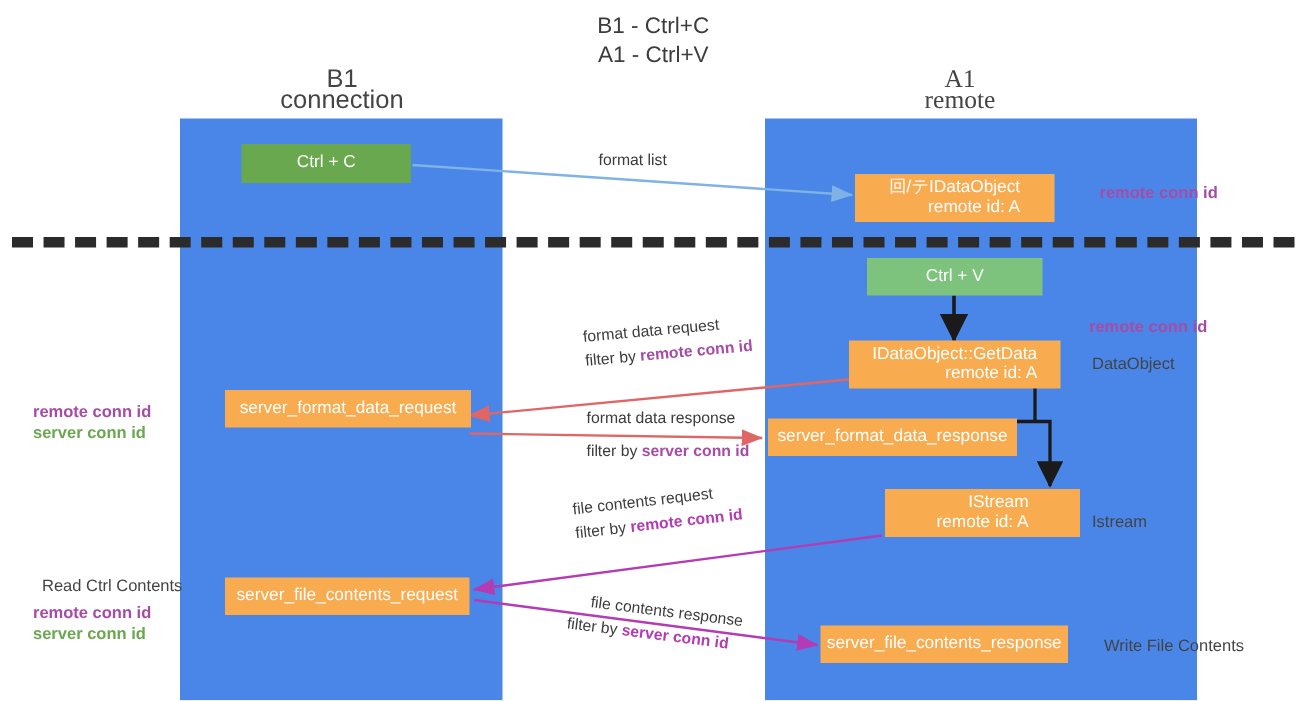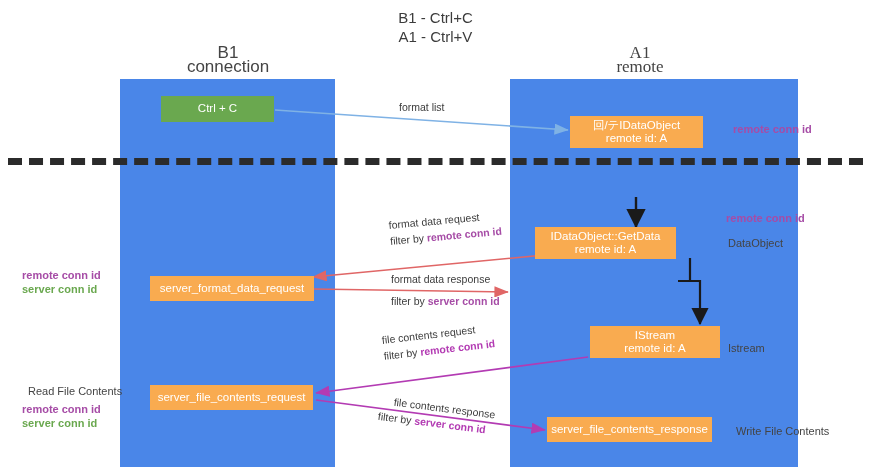--- a/index.html
+++ b/index.html
@@ -57,21 +57,21 @@
     justify-content: center;
     text-align: center;
     color: #ffffff;
     font-size: 11.5px;
     line-height: 13.5px;
     white-space: pre-line;
     box-sizing: border-box;
   }
   .box.green  { background: #6aa84f; }
   .box.green2 { background: #7dc37d; }
-  .box.orange { background: #f9ab50; }
+  .box.orange { background: #f9ab50; text-align: right; }
 
   
   #divider {
     position: absolute;
     left: 8px;
     top: 158px;
     width: 855px;
     height: 0;
     border-top: 7px dashed #2b2b2b;
   }
@@ -155,26 +155,28 @@
     <line x1="316" y1="400" x2="545" y2="430" stroke="#b33bb3" stroke-width="1.6" marker-end="url(#ah-magenta)"></line>
   </svg>
 
   <div id="divider"></div>
 
   <div class="box green" style="left:161px; top:96px; width:113px; height:26px;">Ctrl + C</div>
 
   <div class="box orange" style="left:570px; top:116px; width:133px; height:32px;">回/テIDataObject
 remote id: A</div>
 
-
-  <div class="box orange" style="left:535px; top:227px; width:141px; height:32px;">IDataObject::GetData
+  <div class="box green2" style="left:578px; top:172px; width:117px; height:25px;">Ctrl + V</div>
+
+  <div class="box orange" style="left:566px; top:227px; width:141px; height:32px;">IDataObject::GetData
 remote id: A</div>
 
-  <div class="box orange" style="left:150px; top:276px; width:164px; height:25px;">server_format_data_request</div>
-
+  <div class="box orange" style="left:150px; top:260px; width:164px; height:25px;">server_format_data_request</div>
+
+  <div class="box orange" style="left:512px; top:279px; width:166px; height:25px;">server_format_data_response</div>
 
   <div class="box orange" style="left:590px; top:326px; width:130px; height:32px;">IStream
 remote id: A</div>
 
   <div class="box orange" style="left:547px; top:417px; width:165px; height:25px;">server_file_contents_response</div>
 
   <div class="box orange" style="left:150px; top:385px; width:163px; height:25px;">server_file_contents_request</div>
 
   <div class="arrow-label" style="left:399px; top:99px;">format list</div>
 
@@ -204,17 +206,17 @@
 
   <div class="side-label" style="left:728px; top:236px;">DataObject</div>
 
   <div class="side-label" style="left:728px; top:341px;">Istream</div>
 
   <div class="side-label" style="left:736px; top:424px;">Write File Contents</div>
 
   <div class="side-label conn-purple" style="left:22px; top:268px;">remote conn id</div>
   <div class="side-label conn-green" style="left:22px; top:282px;">server conn id</div>
 
-  <div class="side-label" style="left:28px; top:384px;">Read File Contents</div>
+  <div class="side-label" style="left:28px; top:384px;">Read Ctrl Contents</div>
   <div class="side-label conn-purple" style="left:22px; top:402px;">remote conn id</div>
   <div class="side-label conn-green" style="left:22px; top:416px;">server conn id</div>
 
 </div>
 
 </body></html>

